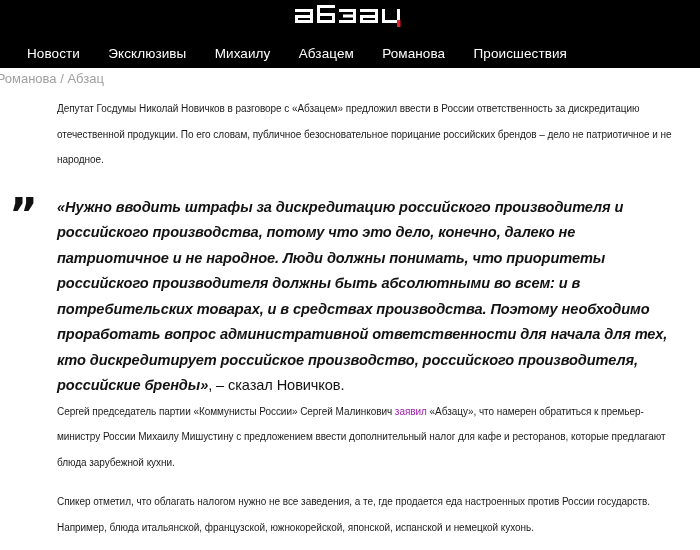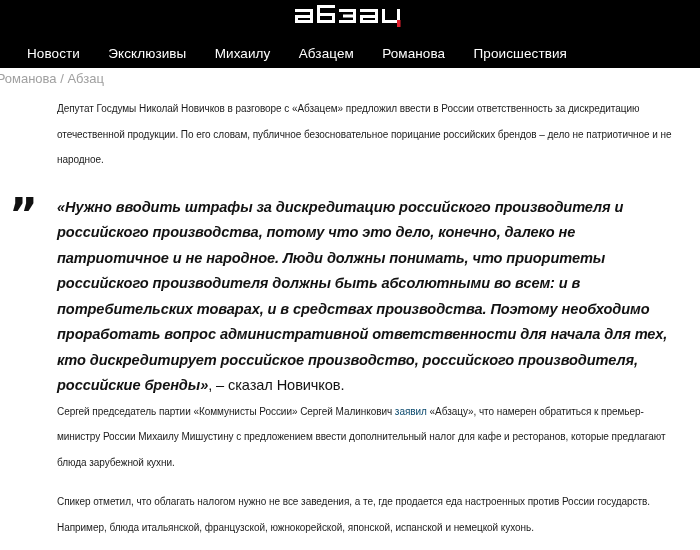--- a/index.html
+++ b/index.html
@@ -91,21 +91,21 @@
     font-size: 10px;
     line-height: 25.5px;
     color: #1b1b1b;
     font-family: "Liberation Sans", sans-serif;
     letter-spacing: -0.05px;
   }
 
   .para + .para { margin-top: 14px; }
 
   .link-red {
-    color: #0c4a6e;
+    color: #a21caf;
     text-decoration: none;
     cursor: pointer;
   }
 
   
   .quote-block {
     position: relative;
     margin-top: 22px;
     padding: 0 22px 0 57px;
   }

